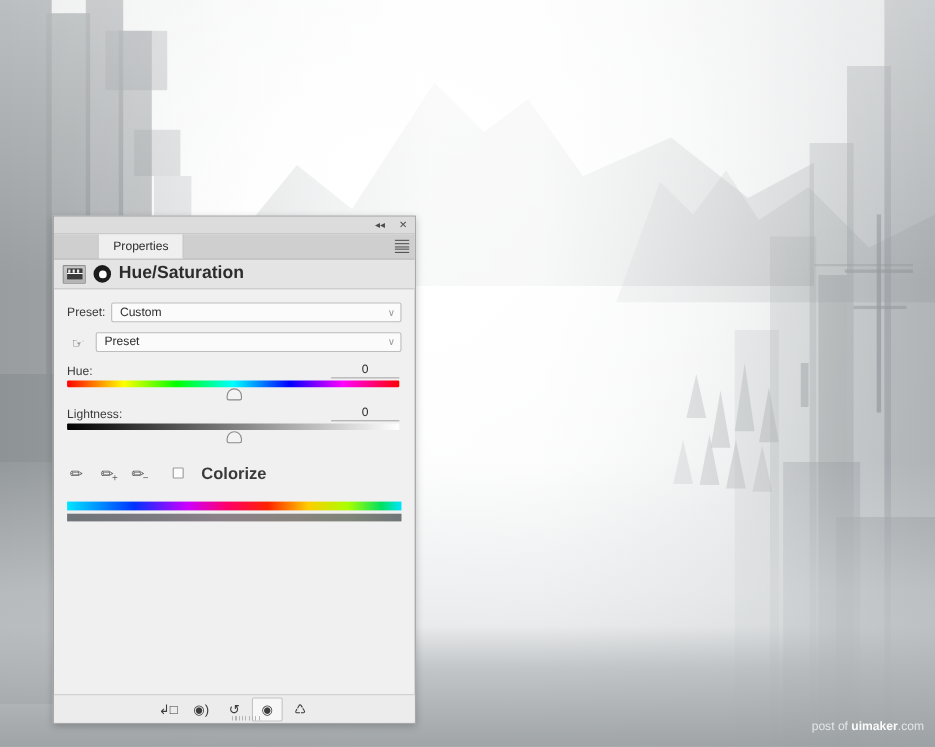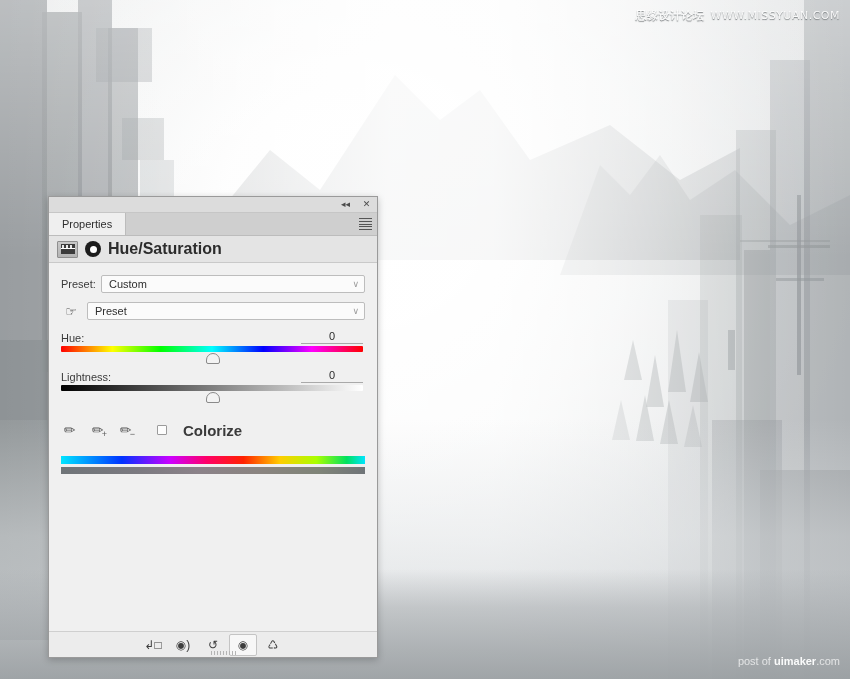--- a/index.html
+++ b/index.html
@@ -86,21 +86,21 @@
   }
   .tb-ico {
     width:13px; height:13px; display:flex;
     align-items:center; justify-content:center;
     font-size:9px; color:#4c4c4c; line-height:1;
   }
   
   .tabrow {
     height:23px; background:#cfcfcf;
     border-bottom:1px solid #bcbcbc;
-    display:flex; align-items:stretch; position:relative;
+    display:flex; align-items:stretch; position:relative;padding-left:41px;
   }
   .tab {
     padding:0 13px; display:flex; align-items:center;
     font-size:11px; color:#2e2e2e;
     background:#efefef;
     border-right:1px solid #bcbcbc;
   }
   .menu-btn {
     position:absolute; right:5px; top:5px;
     width:13px; height:12px;
@@ -240,23 +240,20 @@
   <div class="tree" style="left:690px; top:352px; border-bottom-width:50px;"></div>
   <div class="tree" style="left:636px; top:395px; border-bottom-width:46px;"></div>
   <div class="tree" style="left:660px; top:400px; border-bottom-width:44px;"></div>
   <div class="tree" style="left:612px; top:400px; border-bottom-width:40px; opacity:.40;"></div>
   <div class="tree" style="left:684px; top:405px; border-bottom-width:42px; opacity:.42;"></div>
 
   <div class="fog"></div>
   <div class="fog2"></div>
   <div class="ground"></div>
 
-  <div id="wm-top">
-    <span class="cn">思缘设计论坛</span><span>WWW.MISSYUAN.COM</span>
-  </div>
   <div id="wm-bot">
     <span>post of </span><b>uimaker</b><span>.com</span>
   </div>
 </div>
 
 <div id="panel">
 
   <div class="titlebar">
     <div class="tb-ico">◂◂</div>
     <div class="tb-ico">✕</div>

